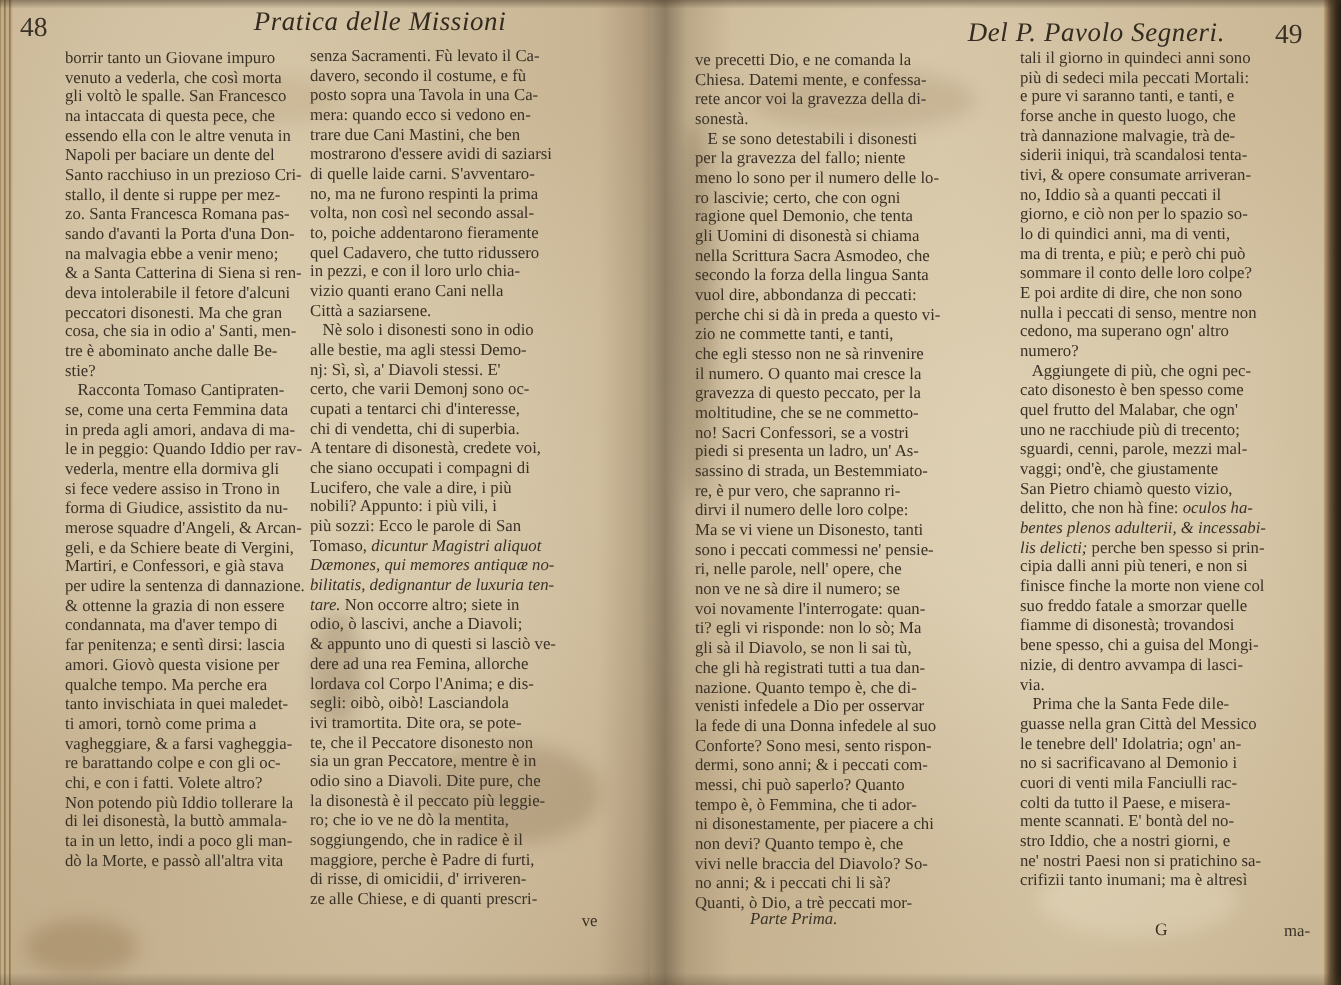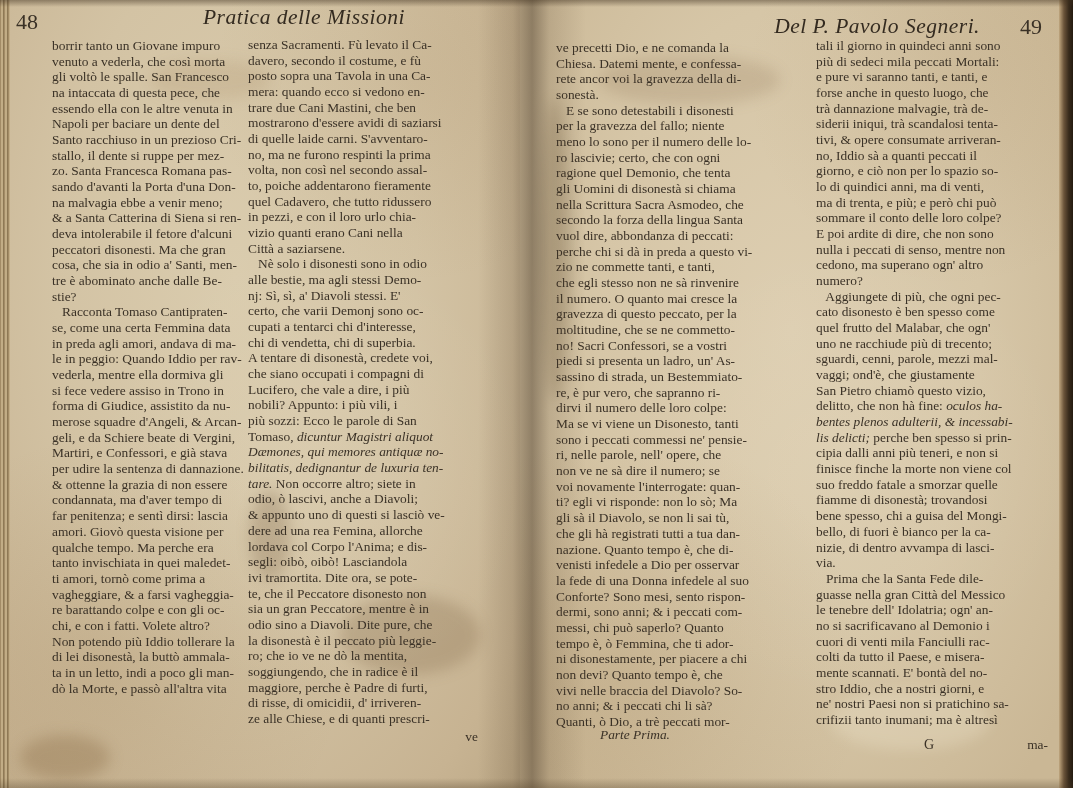--- a/index.html
+++ b/index.html
@@ -244,21 +244,20 @@
       <div class="line"><span>vaggi; ond'è, che giustamente</span></div>
       <div class="line"><span>San Pietro chiamò questo vizio,</span></div>
       <div class="line"><span>delitto, che non hà fine: </span><i>oculos ha-</i><span></span></div>
       <div class="line"><span></span><i>bentes plenos adulterii, &amp; incessabi-</i><span></span></div>
       <div class="line"><span></span><i>lis delicti;</i><span> perche ben spesso si prin-</span></div>
       <div class="line"><span>cipia dalli anni più teneri, e non si</span></div>
       <div class="line"><span>finisce finche la morte non viene col</span></div>
       <div class="line"><span>suo freddo fatale a smorzar quelle</span></div>
       <div class="line"><span>fiamme di disonestà; trovandosi</span></div>
       <div class="line"><span>bene spesso, chi a guisa del Mongi-</span></div>
-      <div class="line"><span>bello, di fuori è bianco per la ca-</span></div>
       <div class="line"><span>nizie, di dentro avvampa di lasci-</span></div>
       <div class="line"><span>via.</span></div>
       <div class="line"><span>   Prima che la Santa Fede dile-</span></div>
       <div class="line"><span>guasse nella gran Città del Messico</span></div>
       <div class="line"><span>le tenebre dell' Idolatria; ogn' an-</span></div>
       <div class="line"><span>no si sacrificavano al Demonio i</span></div>
       <div class="line"><span>cuori di venti mila Fanciulli rac-</span></div>
       <div class="line"><span>colti da tutto il Paese, e misera-</span></div>
       <div class="line"><span>mente scannati. E' bontà del no-</span></div>
       <div class="line"><span>stro Iddio, che a nostri giorni, e</span></div>

